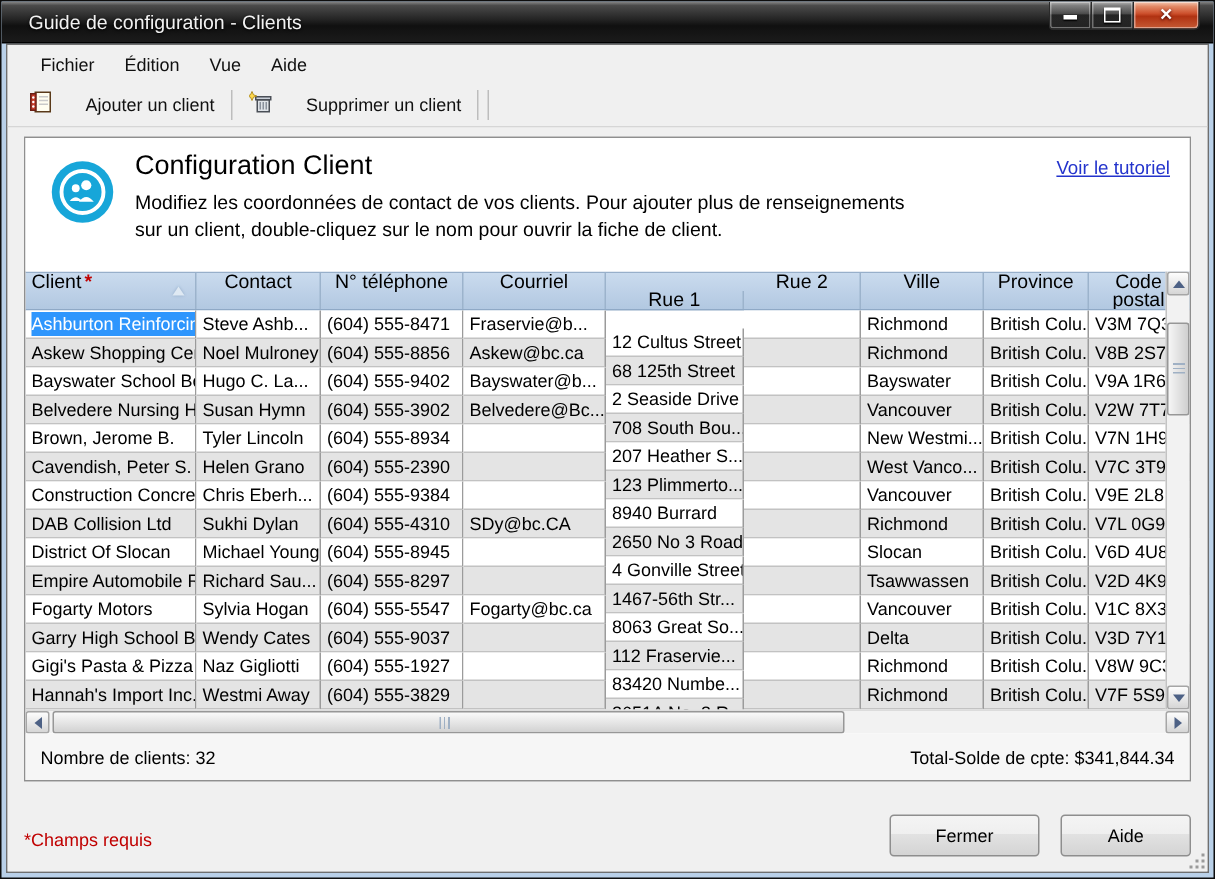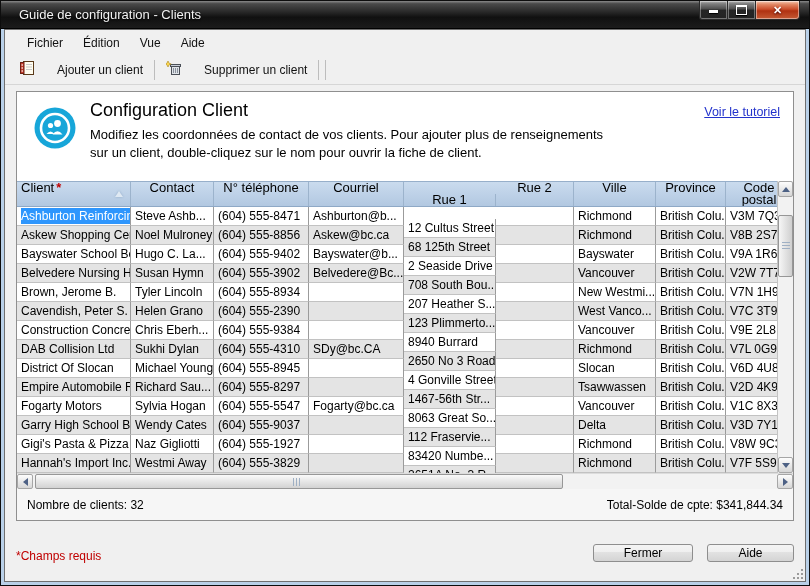--- a/index.html
+++ b/index.html
@@ -82,21 +82,21 @@
   .tri-right{width:0;height:0;border-top:4px solid transparent;border-bottom:4px solid transparent;border-left:5px solid #4d6185;}
   .hthumb{position:absolute;left:18px;top:0;width:528px;height:15px;box-sizing:border-box;border:1px solid #979797;border-radius:2px;
           background:linear-gradient(#fafafa,#d2d2d2);}
   .hthumb::after{content:"";position:absolute;top:3px;left:257px;width:7px;height:8px;
           background:repeating-linear-gradient(90deg,#9fb0c4 0 1px,transparent 1px 3px);}
   
   .panel-status{flex:1;display:flex;justify-content:space-between;align-items:center;padding:0 10px;
                 background:#f6f6f6;font-size:12px;color:#000;}
   .bottombar{display:flex;align-items:center;margin:22px 11px 0;}
   .required{flex:1;color:#c00000;font-size:12px;margin-top:6px;}
-  .btn{width:100px;height:18px;box-sizing:border-box;border:1px solid #8e8e8e;border-radius:3px;font-size:12px;color:#000;
+  .btn{width:100px;height:28px;box-sizing:border-box;border:1px solid #8e8e8e;border-radius:3px;font-size:12px;color:#000;
        background:linear-gradient(#f4f4f4,#efefef 45%,#e2e2e2 46%,#d4d4d4);margin-left:14px;text-align:center;}
   .btn.aide{width:87px;}
   .grip{position:absolute;right:6px;bottom:6px;width:10px;height:10px;}
   .grip::after{content:"";position:absolute;right:0;bottom:0;width:2px;height:2px;background:#9a9a9a;
        box-shadow:-4px 0 #9a9a9a,-8px 0 #9a9a9a,0 -4px #9a9a9a,-4px -4px #9a9a9a,0 -8px #9a9a9a;}
 </style>
 </head>
 <body>
 
 <div class="window">
@@ -209,21 +209,21 @@
               </div>
               <div class="hcell c9">
                 <span class="lbl">Code postal</span>
               </div>
             </div>
           <div class="gridbody" id="grid-body">
               <div class="grow">
                 <div class="cell c1"><span class="sel">Ashburton Reinforcing</span></div>
                 <div class="cell c2">Steve Ashb...</div>
                 <div class="cell c3">(604) 555-8471</div>
-                <div class="cell c4">Ashburton@b...</div>
+                <div class="cell c4">Fraservie@b...</div>
                 <div class="cell c5">12 Cultus Street</div>
                 <div class="cell c6"></div>
                 <div class="cell c7">Richmond</div>
                 <div class="cell c8">British Colu...</div>
                 <div class="cell c9">V3M 7Q3</div>
               </div>
               <div class="grow alt">
                 <div class="cell c1">Askew Shopping Cen...</div>
                 <div class="cell c2">Noel Mulroney</div>
                 <div class="cell c3">(604) 555-8856</div>

